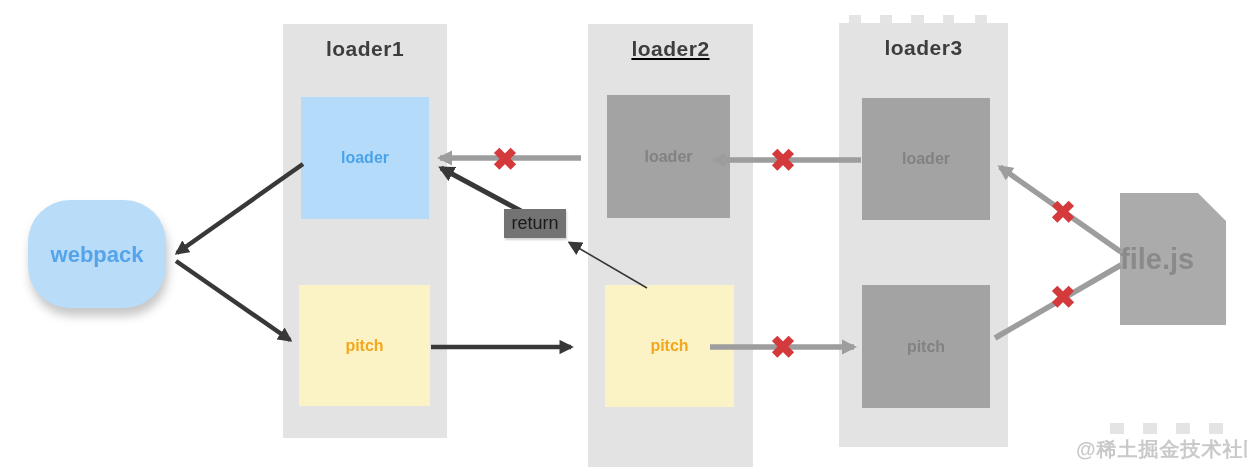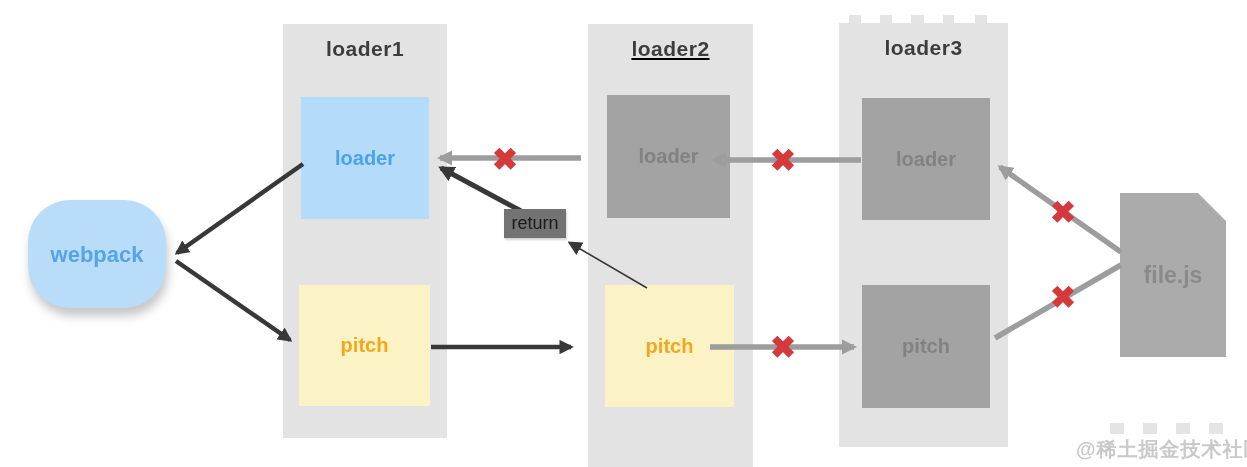--- a/index.html
+++ b/index.html
@@ -39,44 +39,44 @@
     margin-top:13px;
     text-align:center;
     font-size:21px;
     font-weight:bold;
     color:var(--column-title);
     letter-spacing:0.5px;
   }
   .node-box{
     position:absolute;
     display:flex;align-items:center;justify-content:center;
-    font-size:20px;font-weight:bold;
+    font-size:16px;font-weight:bold;
   }
   .box-blue{background:var(--active-loader-bg);color:var(--active-loader-text);}
   .box-yellow{background:var(--pitch-bg);color:var(--pitch-text);}
   .box-gray{background:var(--inactive-bg);color:var(--inactive-text);}
   .webpack-node{
     position:absolute;
     left:28px;top:200px;width:138px;height:108px;
     background:var(--webpack-bg);
     border-radius:42px;
     display:flex;flex-direction:column;align-items:center;justify-content:center;
     color:var(--webpack-text);
     font-size:22px;font-weight:bold;line-height:29px;
     box-shadow:2px 8px 10px rgba(130,130,130,0.45);
     z-index:1;
   }
   .file-node{
     position:absolute;
-    left:1120px;top:193px;width:106px;height:164px;
+    left:1120px;top:193px;width:106px;height:132px;
     background:var(--file-bg);
     clip-path:polygon(0 0, calc(100% - 28px) 0, 100% 28px, 100% 100%, 0 100%);
-    display:flex;align-items:center;justify-content:center;
+    display:flex;align-items:center;justify-content:flex-start;
     color:var(--file-text);
-    font-size:23px;font-weight:bold;
+    font-size:29px;font-weight:bold;
     z-index:1;
   }
   .arrows-layer{
     position:absolute;left:0;top:0;width:1247px;height:467px;
     z-index:2;pointer-events:none;
   }
   .line-dark{stroke:var(--arrow-active);}
   .line-gray{stroke:var(--arrow-inactive);}
   .marker-dark{fill:var(--arrow-active);}
   .marker-gray{fill:var(--arrow-inactive);}

